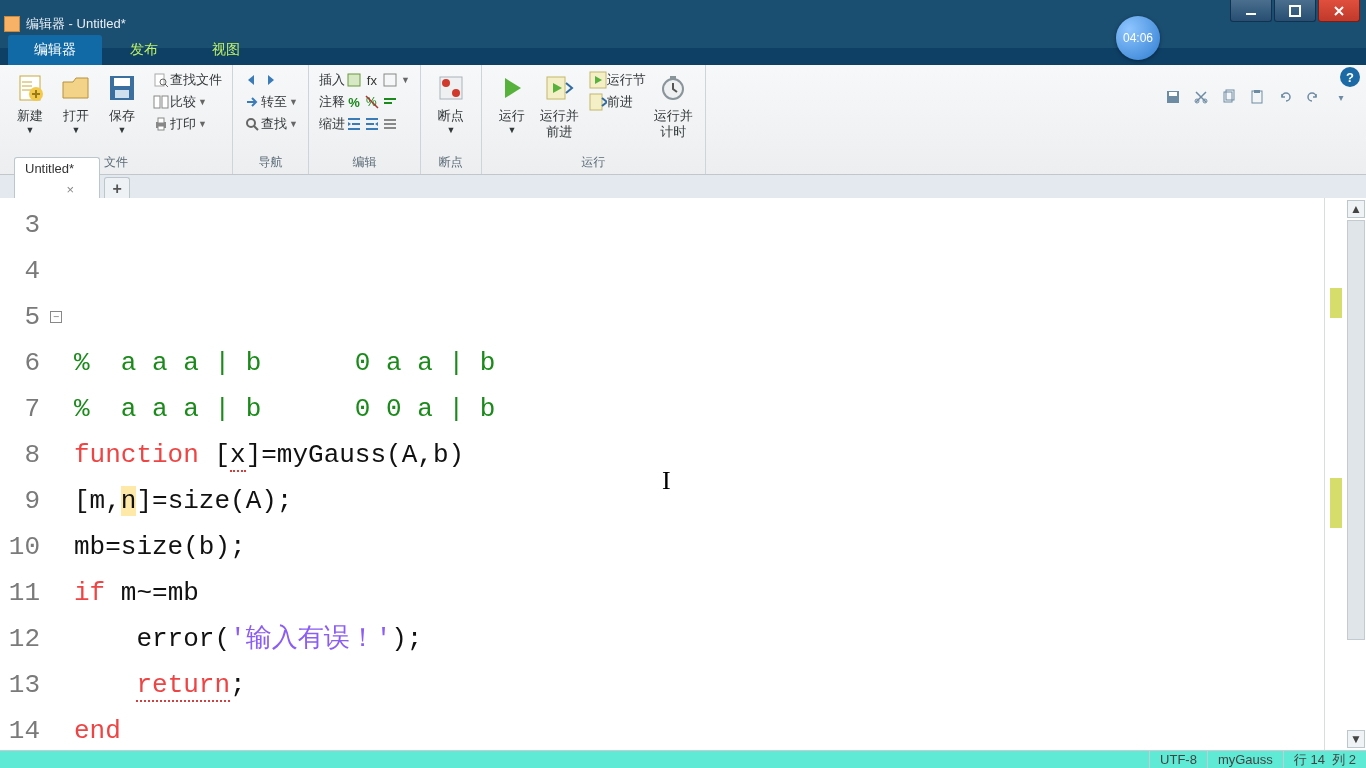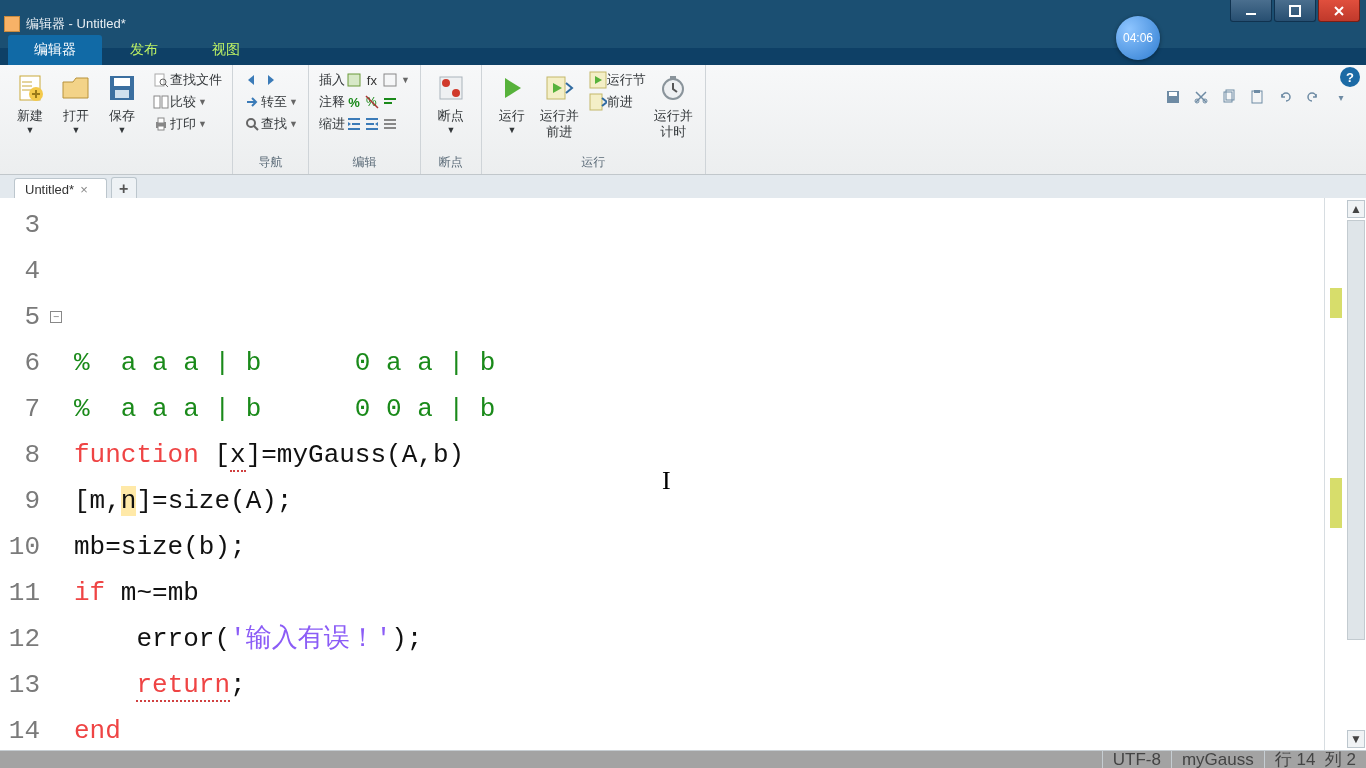--- a/index.html
+++ b/index.html
@@ -133,24 +133,25 @@
   
   .doc-tabstrip {
     height: 26px;
     background: #e3e9ee;
     border-bottom: 1px solid #bcc6cd;
     display:flex; align-items:flex-end;
     padding-left: 14px;
   }
   .doc-tab {
     background:#fff; border:1px solid #bcc6cd; border-bottom:none;
-    padding: 3px 18px 3px 10px; font-size:13px; color:#333;
+    padding: 3px 25px 3px 10px; font-size:13px; color:#333;
     border-radius: 3px 3px 0 0;
     display:flex; align-items:flex-end; gap:6px;
     position:relative;
+    flex-direction:column;
   }
   .doc-tab .close-x { font-size:13px; color:#888; cursor:pointer; }
   .doc-add {
     background:#eef2f5; border:1px solid #bcc6cd; border-bottom:none;
     width:26px; height:23px; display:flex;align-items:center;justify-content:center;
     border-radius: 3px 3px 0 0; cursor:pointer; color:#555; font-size:16px; font-weight:bold;
     margin-left:4px;
   }
 
   
@@ -218,23 +219,23 @@
   .change-strip {
     position:absolute; left: 2px; top:0; bottom:0; width:16px;
   }
   .change-strip .mk {
     position:absolute; left:3px; width:12px; background:#d7dd6b;
   }
 
   
   .statusbar {
     position:absolute; left:0; right:0; bottom:0; height:18px;
-    background: #a3a3a3; border-top:1px solid #c6cdd2;
+    background: #5eead4; border-top:1px solid #c6cdd2;
     display:flex; align-items:center;
-    font-size:17px; color:#444;
+    font-size:13px; color:#444;
   }
   .statusbar .cell { border-left:1px solid #c6cdd2; padding:0 10px; height:100%; display:flex;align-items:center;}
   .statusbar .spacer { flex:1; }
 
 </style>
 </head>
 <body>
 
 <div class="titlebar">
   <div class="app-icon"></div>
@@ -373,20 +374,21 @@
                 <rect x="3" y="6" width="10" height="6" fill="#888"></rect>
                 <rect x="5" y="2" width="6" height="5" fill="#fff" stroke="#888"></rect>
                 <rect x="5" y="10" width="6" height="4" fill="#fff" stroke="#888"></rect>
               </svg>
             </span>
           <span>打印</span>
           <span class="drop">▼</span>
         </div>
       </div>
     </div>
+    <div class="group-label">文件</div>
   </div>
 
   <div class="group">
     <div class="group-body">
       <div class="stack">
         <div class="small-row">
           <span class="sicon">
               <svg width="16" height="16" viewBox="0 0 16 16">
                 <path d="M10 3 L4 8 L10 13 Z" fill="#3b7bb8"></path>
               </svg>

